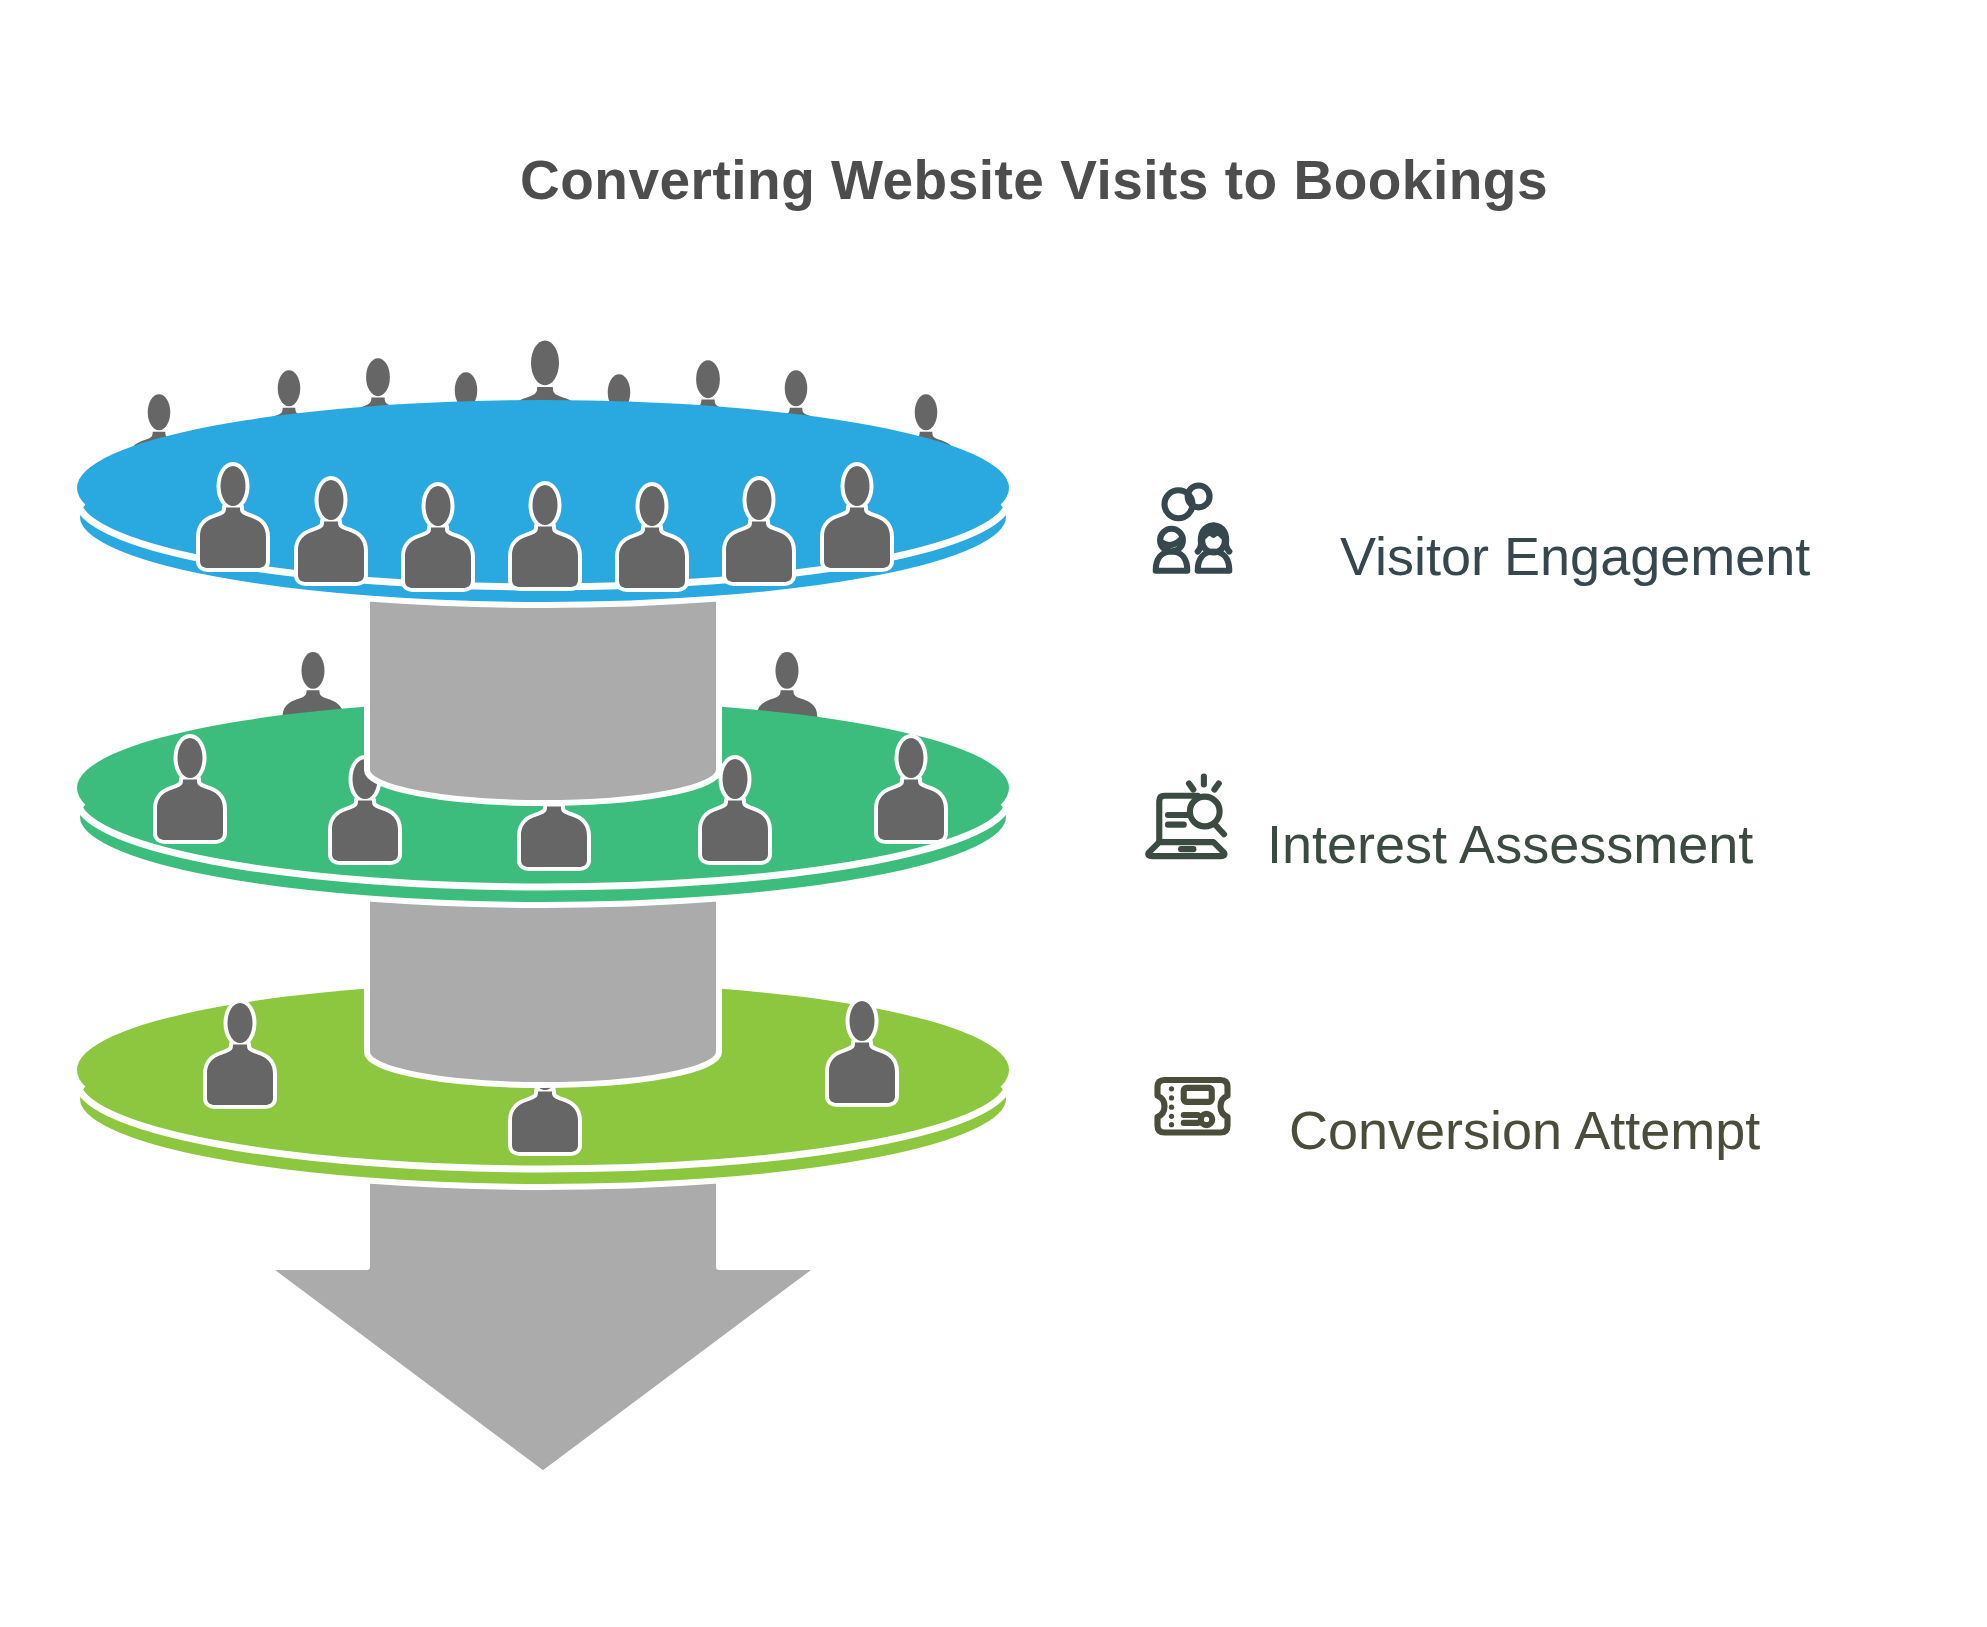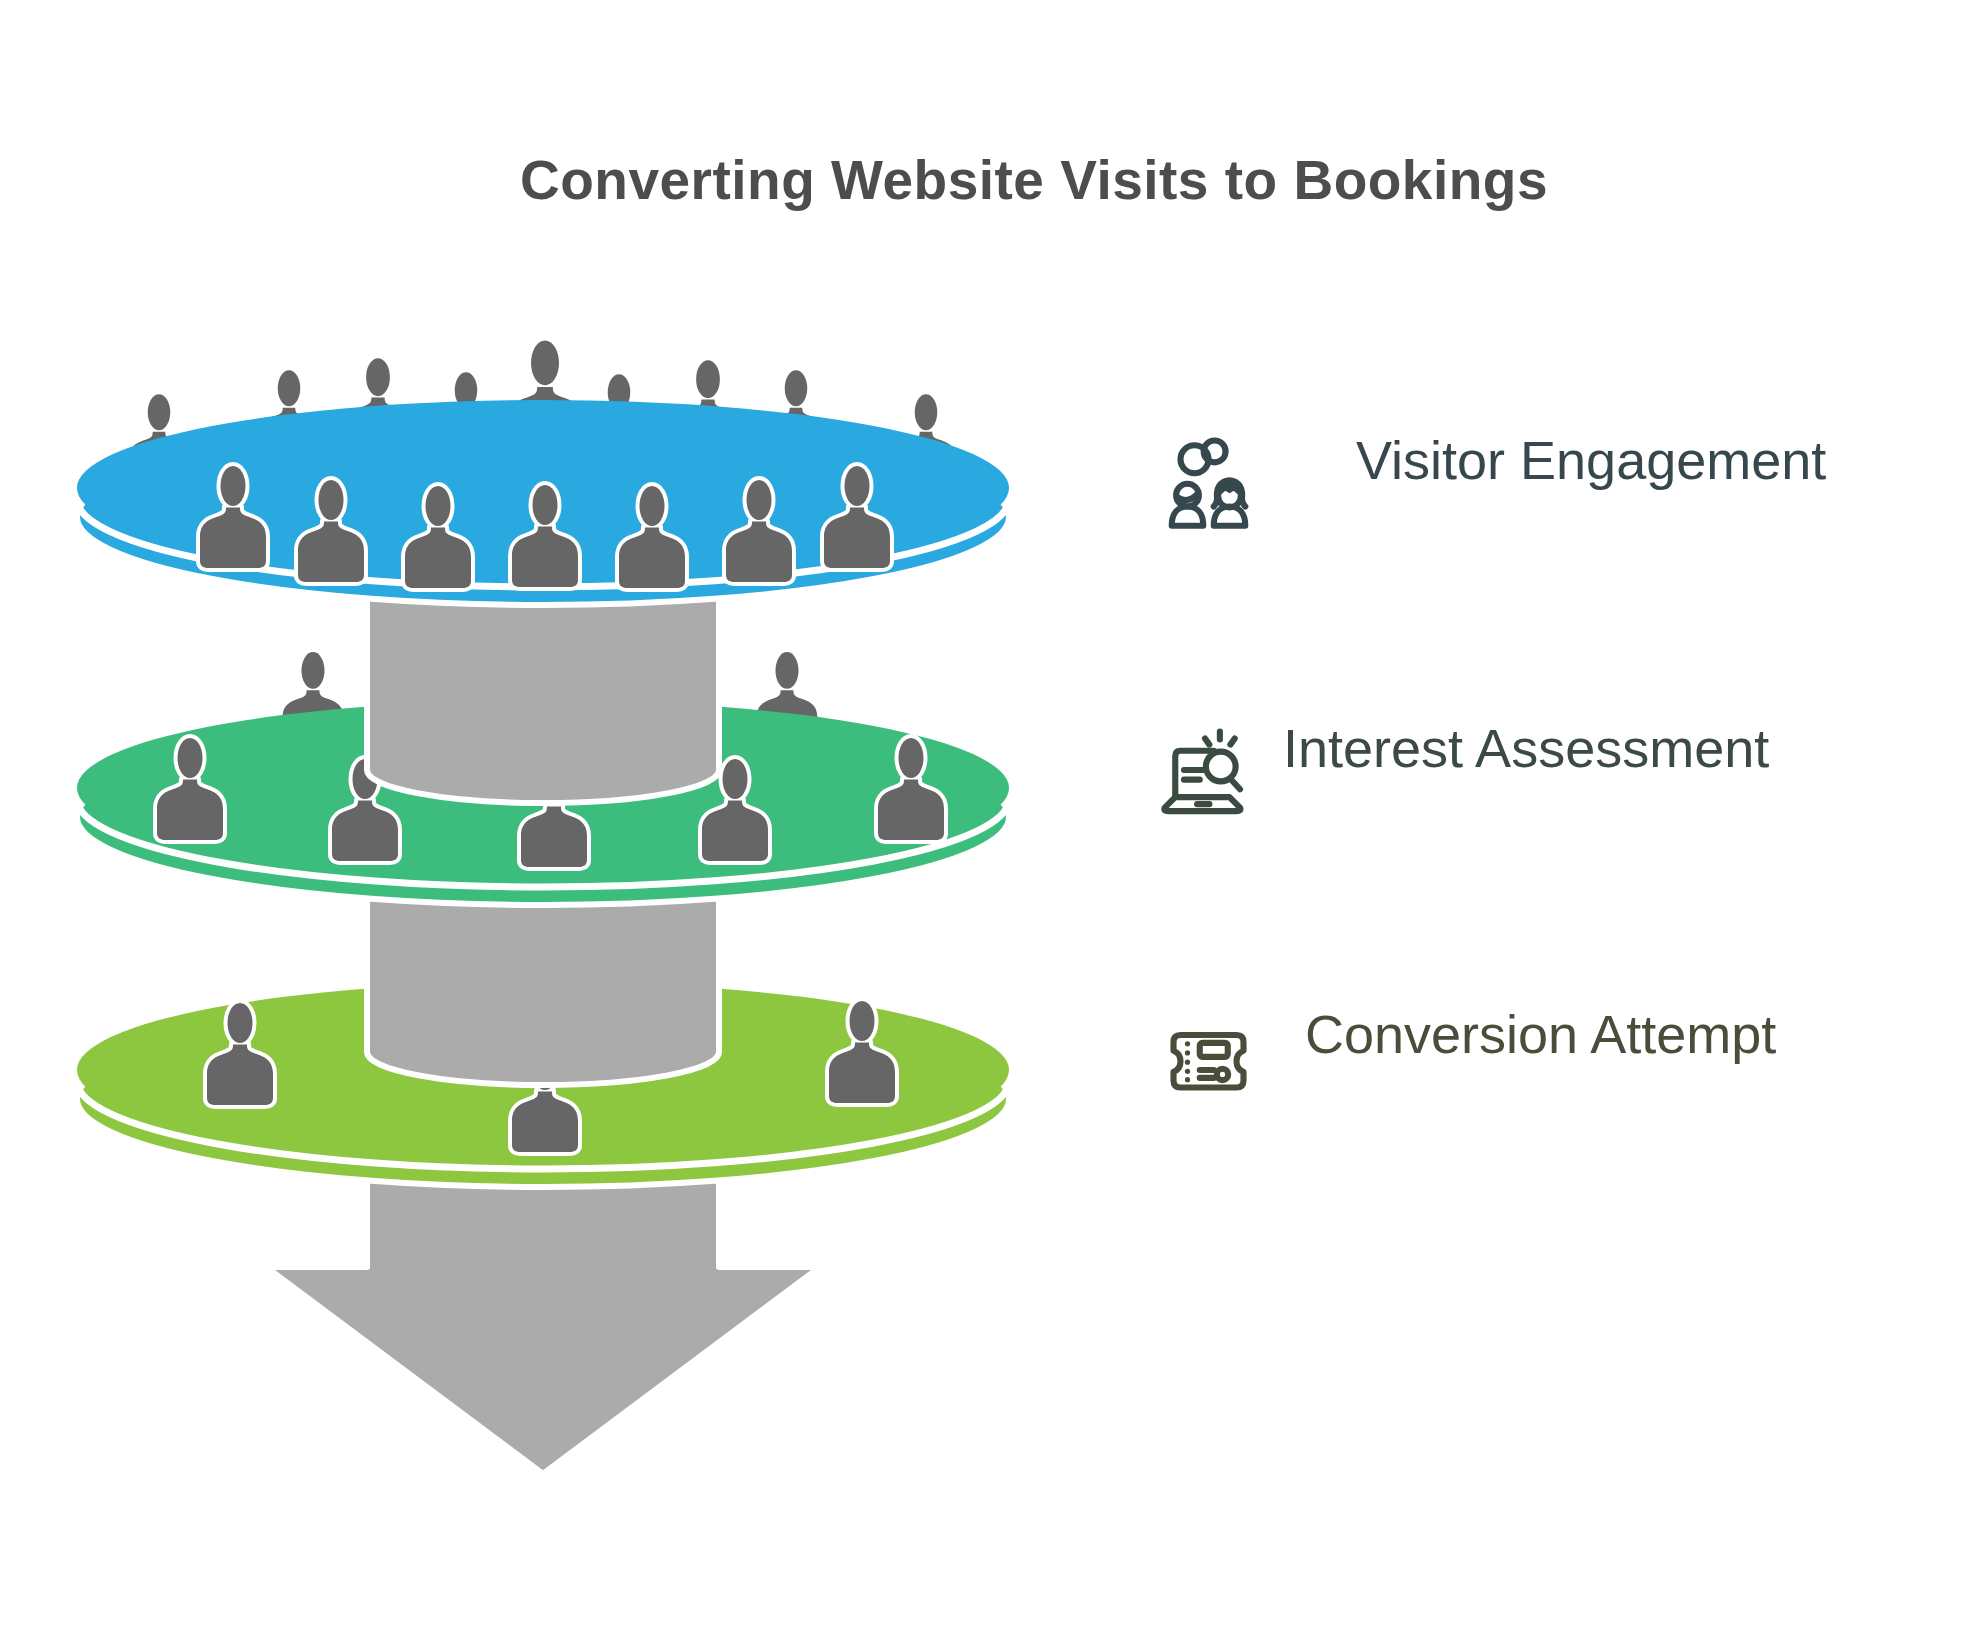--- a/index.html
+++ b/index.html
@@ -4,21 +4,21 @@
 <style>
   html,body{margin:0;padding:0;background:#ffffff;}
   body{width:1987px;height:1627px;position:relative;overflow:hidden;
        font-family:"Liberation Sans", sans-serif;}
   .stage{position:absolute;inset:0;padding-left:48px;}
   #funnel{position:absolute;left:0;top:0;width:1987px;height:1627px;}
   .page-title{position:absolute;left:520px;top:150px;
       font-size:55px;font-weight:700;letter-spacing:0.5px;line-height:1.1;
       white-space:nowrap;}
   .legend{position:absolute;left:1140px;top:0;width:800px;}
-  .legend-item{position:absolute;left:16px;display:flex;align-items:flex-start;gap:95px;height:150px;}
+  .legend-item{position:absolute;left:0;display:flex;align-items:flex-end;gap:95px;height:150px;}
   .legend-item.i0{top:433px;}
   .legend-item.i1{top:721px;gap:22px;}
   .legend-item.i2{top:1007px;}
   .legend-icon{flex:0 0 auto;}
   .legend-icon svg{display:block;fill:none;stroke:currentColor;stroke-width:7;
       stroke-linecap:round;stroke-linejoin:round;}
   .legend-label{font-size:54px;font-weight:400;white-space:nowrap;line-height:1;}
 </style>
 </head>
 <body>

